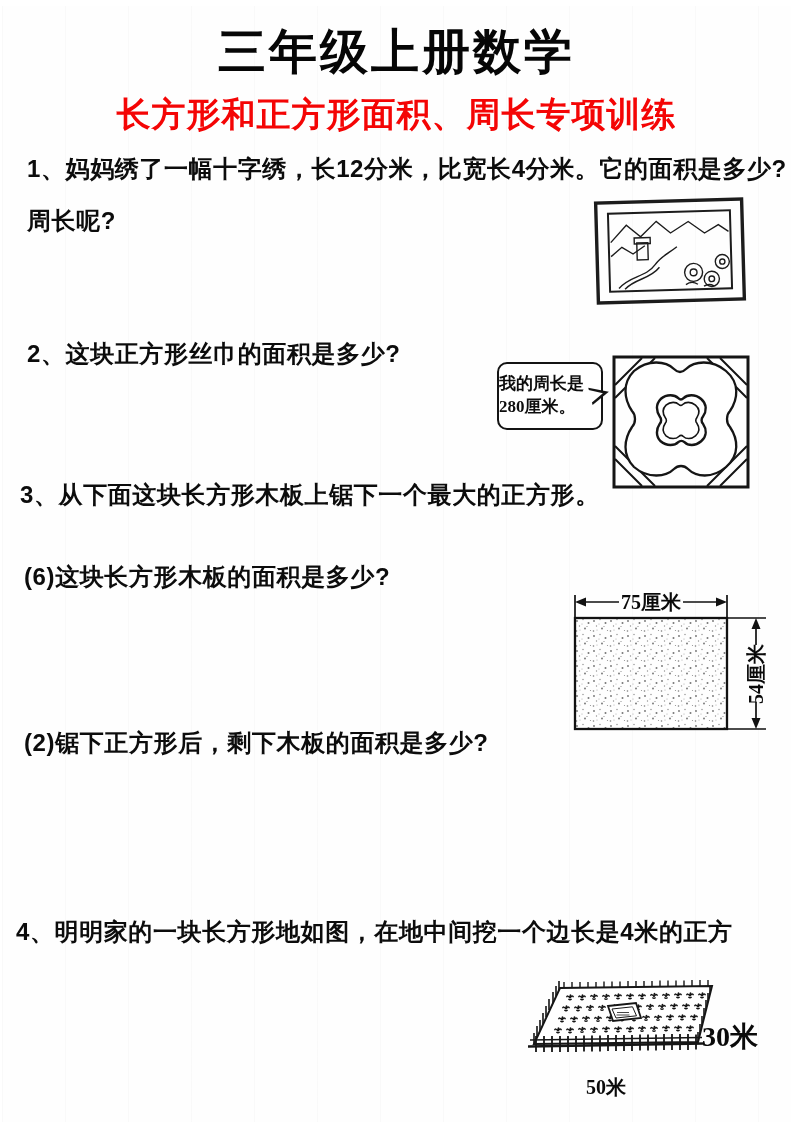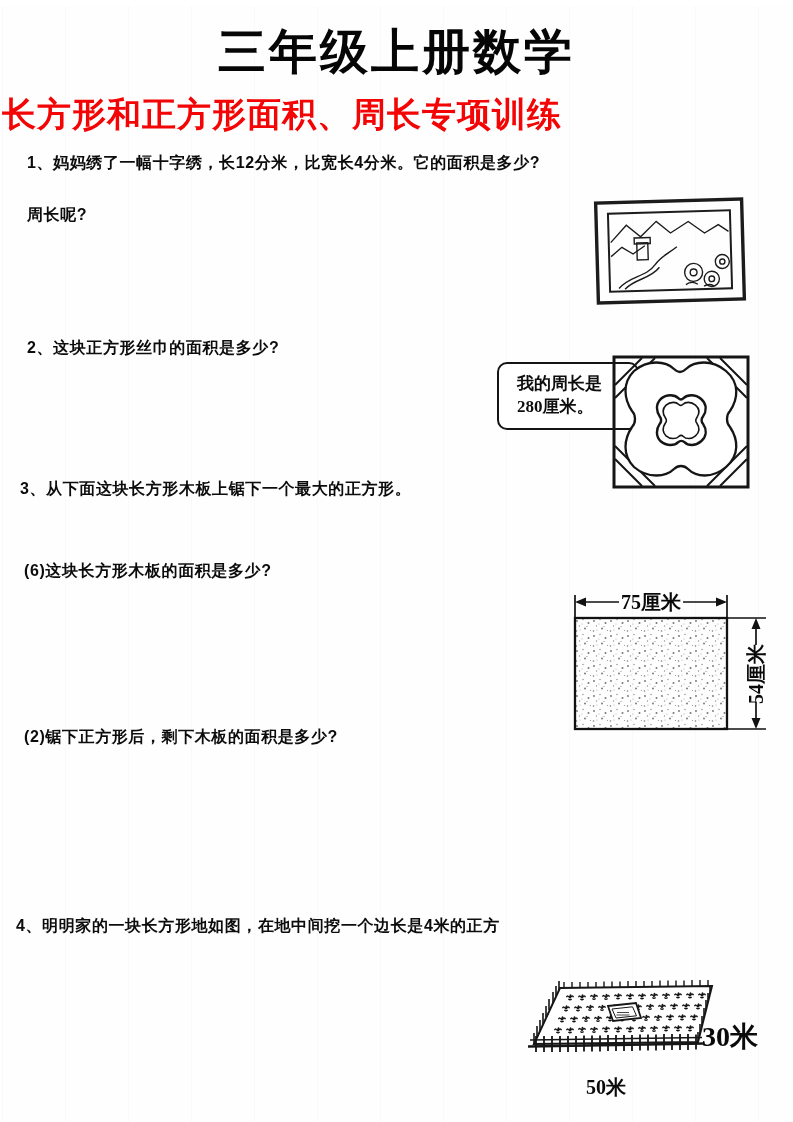--- a/index.html
+++ b/index.html
@@ -5,26 +5,26 @@
   html,body{margin:0;padding:0;background:#ffffff;}
   .page{
     position:relative;width:789px;height:1122px;margin:6px auto;overflow:hidden;
     background:
       repeating-linear-gradient(90deg, rgba(0,0,0,0.018) 0 1px, transparent 1px 63px),
       #fefefe;
     font-family:"Liberation Sans",sans-serif;color:#0d0d0d;
   }
   .abs{position:absolute;}
   .title{left:0;right:0;top:14px;text-align:center;font-size:48px;font-weight:700;letter-spacing:3px;color:#060606;}
-  .subtitle{left:0;right:0;top:86px;font-size:34px;font-weight:700;letter-spacing:1px;color:#f40505;}
-  .body-text{font-size:16px;font-weight:600;letter-spacing:0.6px;white-space:nowrap;color:#0c0c0c;}
+  .subtitle{left:0;right:0;top:86px;text-align:center;font-size:34px;font-weight:700;letter-spacing:1px;color:#f40505;}
+  .body-text{font-size:24px;font-weight:600;letter-spacing:0.6px;white-space:nowrap;color:#0c0c0c;}
   .bubble{
     left:495px;top:356px;width:102px;min-height:58px;border:2.5px solid #141414;border-radius:10px;
     background:#fff;display:flex;flex-direction:column;justify-content:center;align-items:flex-start;
-    padding:3px 18px;font-family:"Liberation Serif",serif;font-weight:700;font-size:17px;line-height:1.35;
+    padding:3px 0;font-family:"Liberation Serif",serif;font-weight:700;font-size:17px;line-height:1.35;
   }
   .bubble::before{content:'';position:absolute;right:-17px;top:20px;border:9px solid transparent;border-left:19px solid #141414;transform:rotate(-14deg);}
   .bubble::after{content:'';position:absolute;right:-9px;top:23px;border:7px solid transparent;border-left:14px solid #ffffff;transform:rotate(-14deg);}
   .dim-label{font-family:"Liberation Serif",serif;font-weight:700;color:#0a0a0a;white-space:nowrap;}
   svg{display:block;}
 </style>
 </head>
 <body>
 
 <div class="page">

